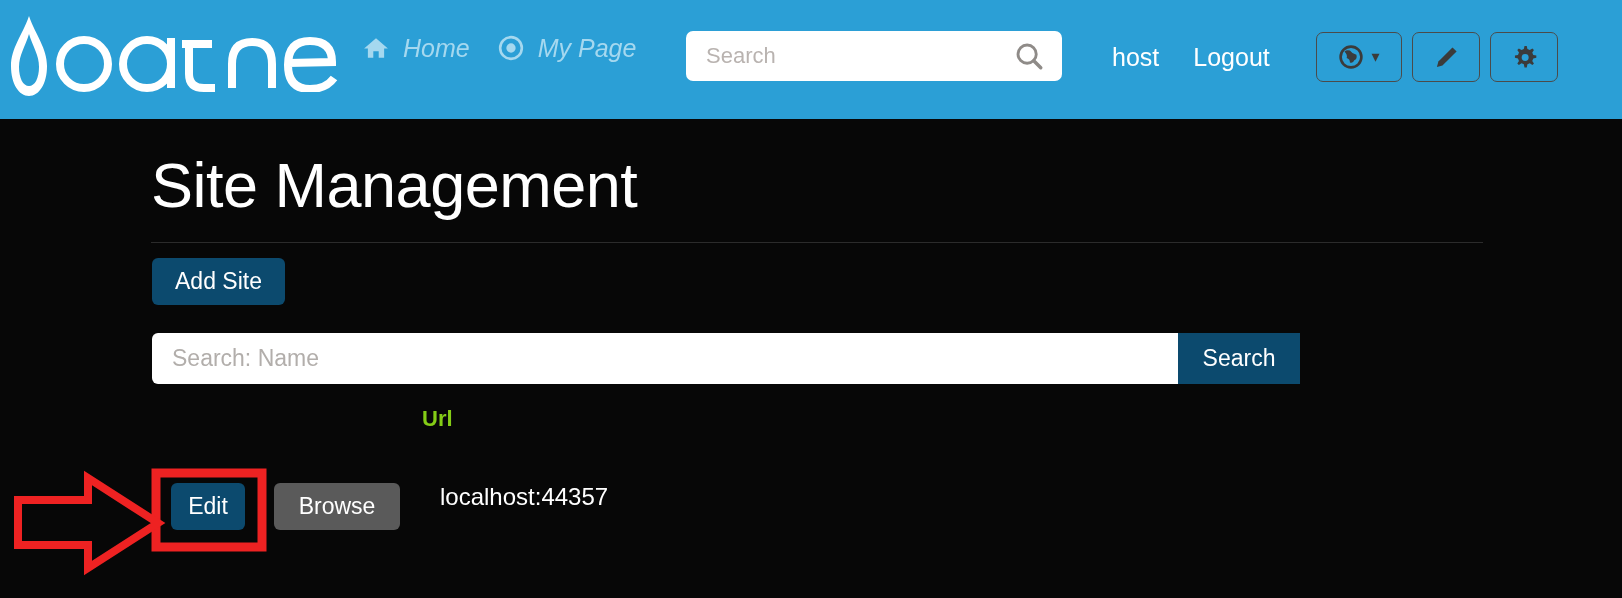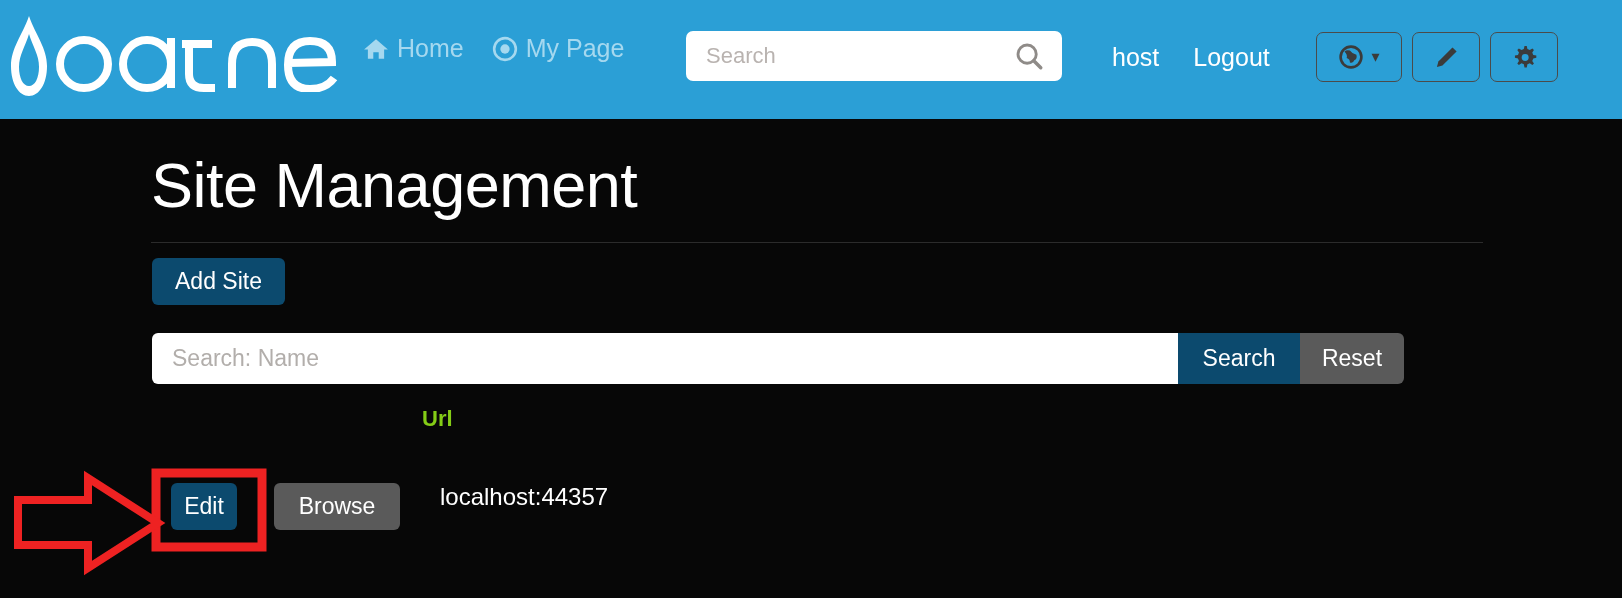--- a/index.html
+++ b/index.html
@@ -21,21 +21,21 @@
     position: absolute; left: 8px; top: 14px;
     display: flex; align-items: center; height: 86px;
   }
   .logo-drop { width: 42px; height: 86px; margin-right: 2px; }
   .logo-text { height: 70px; }
 
   .nav-links {
     position: absolute; left: 363px; top: 34px;
     display: flex; align-items: center; gap: 28px;
   }
-  .nav-item { display: flex; align-items: flex-end; gap: 8px; cursor: pointer; }
+  .nav-item { display: flex; align-items: center; gap: 14px; cursor: pointer; font-style: italic; }
   .nav-icon { width: 26px; height: 26px; display: block; }
   .nav-label {
     color: #a5d8ef; font-size: 25px; line-height: 28px;
     font-family: "Liberation Sans", sans-serif;
   }
 
   .search-box {
     position: absolute; left: 686px; top: 31px;
     width: 376px; height: 50px;
     background: #ffffff; border-radius: 7px;
@@ -120,21 +120,21 @@
     position: absolute; left: 422px; top: 406px;
     font-size: 22px; font-weight: bold; color: #84cc16;
   }
   .row-url-value {
     position: absolute; left: 440px; top: 483px;
     font-size: 24px; color: #ffffff;
   }
 
   .edit-btn {
     position: absolute; left: 171px; top: 483px;
-    width: 66px; height: 47px; border-radius: 6px;
+    width: 74px; height: 47px; border-radius: 6px;
     font-size: 23px;
   }
   .browse-btn {
     position: absolute; left: 274px; top: 483px;
     width: 126px; height: 47px; border-radius: 6px;
     font-size: 23px;
   }
 
   
   .annotation-layer {
@@ -221,21 +221,20 @@
   </div>
 
   <h1 class="page-title">Site Management</h1>
   <div class="title-rule"></div>
 
   <button class="btn btn-primary add-site-btn">Add Site</button>
 
   <div class="search-row">
     <input type="text" class="search-name-input" value="" placeholder="Search: Name" style="">
     <button class="btn btn-primary search-submit">Search</button>
-    <button class="btn btn-secondary reset-btn">Reset</button>
   </div>
 
   <div class="col-url-header">Url</div>
 
   <div>
     <button class="btn btn-primary edit-btn">Edit</button>
     <button class="btn btn-secondary browse-btn">Browse</button>
     <div class="row-url-value">localhost:44357</div>
   </div>
 

